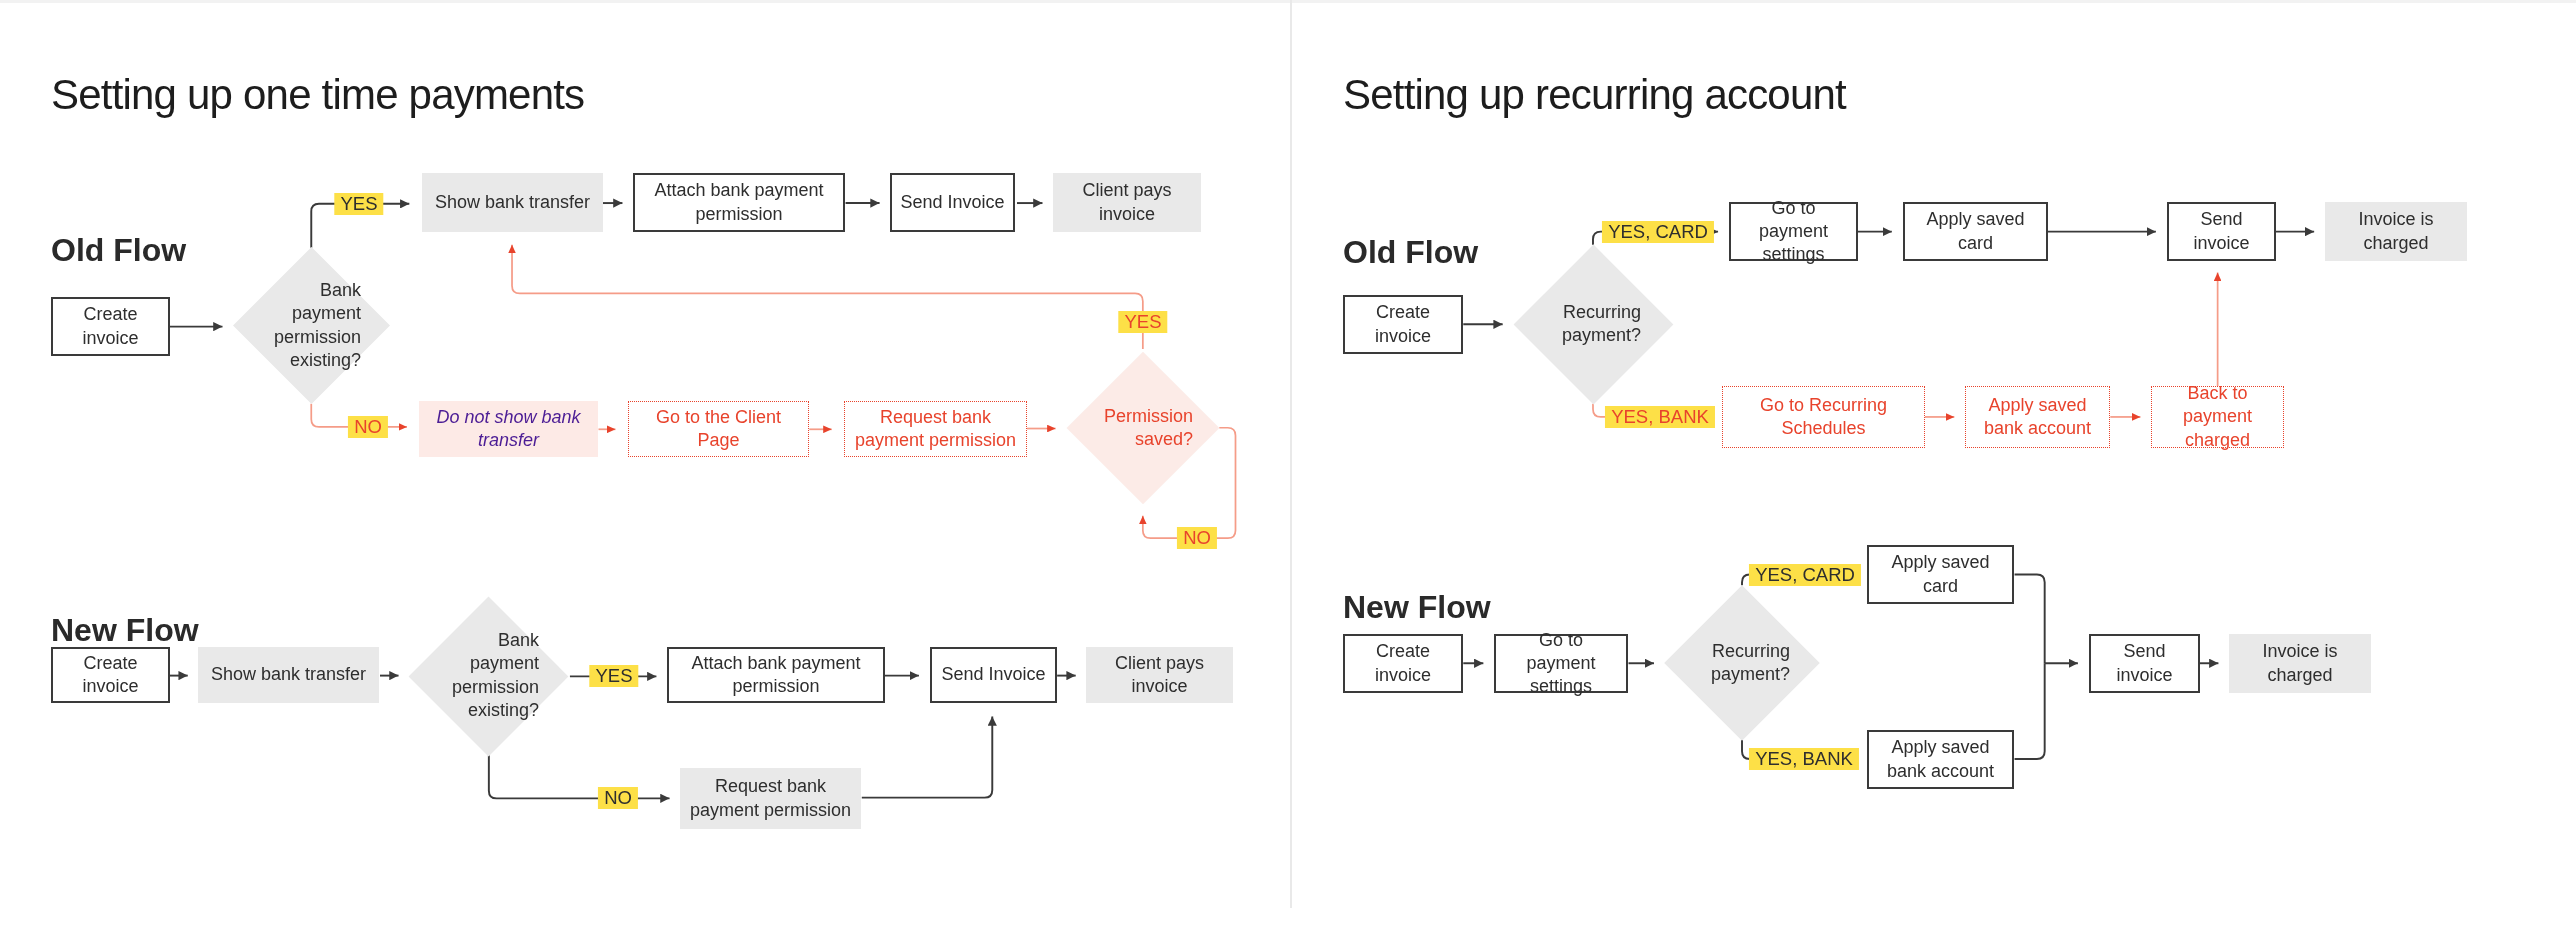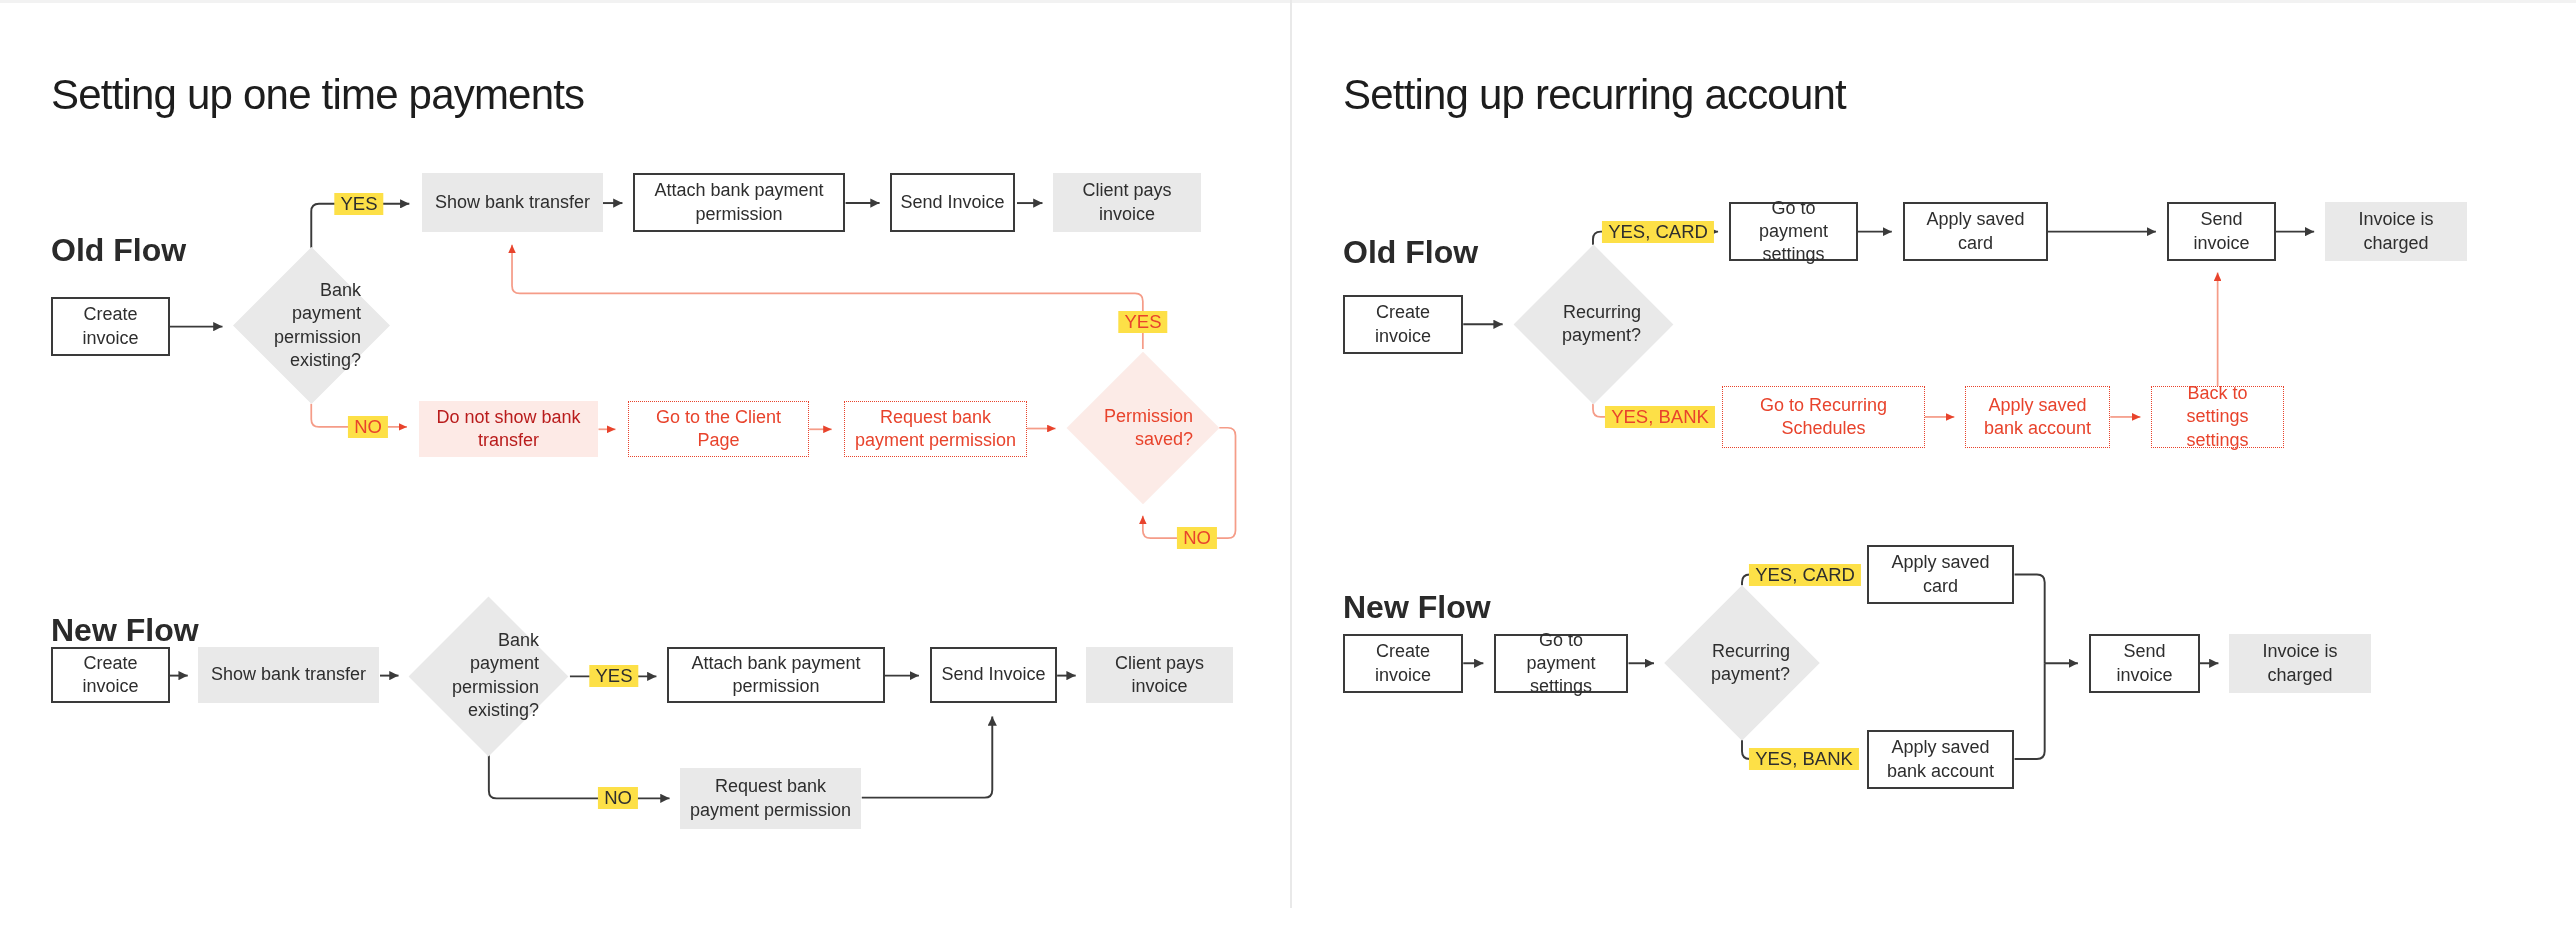--- a/index.html
+++ b/index.html
@@ -12,21 +12,21 @@
   .panel-title{
     position:absolute;font-size:42px;font-weight:normal;letter-spacing:-0.8px;color:#1d1d1d;white-space:nowrap;
   }
   .flow-label{position:absolute;font-size:32px;font-weight:bold;color:#2a2a2a;white-space:nowrap;}
   .node{
     position:absolute;display:flex;align-items:center;justify-content:center;text-align:center;
     font-size:18px;line-height:1.28;box-sizing:border-box;padding:3.1px 7.7px;
   }
   .node.outlined{background:#ffffff;border:2.3px solid #3a3a3a;}
   .node.gray{background:#e9e9e9;border:none;}
-  .node.pinkfill{background:#fdeae6;border:none;color:#b91c1c;}
+  .node.pinkfill{background:#fdeae6;border:none;color:#4c1d95;font-style:italic;}
   .node.dashed{background:#ffffff;border:1.5px dotted #e8432c;color:#e8432c;}
   .diamond-shape{
     position:absolute;transform:rotate(45deg);background:#e9e9e9;
   }
   .diamond-shape.pink{background:#fcebe7;}
   .diamond-label{
     position:absolute;display:flex;align-items:center;justify-content:center;text-align:right;
     font-size:18px;line-height:1.3;transform:translate(-50%,-50%);
   }
   .diamond-label.red{color:#e8432c;}
@@ -193,21 +193,21 @@
   <span>Invoice is charged</span>
 </div>
 
 <div class="node dashed" style="left:1722px;top:386px;width:203px;height:62px;">
   <span>Go to Recurring Schedules</span>
 </div>
 <div class="node dashed" style="left:1965px;top:386px;width:145px;height:62px;">
   <span>Apply saved bank account</span>
 </div>
 <div class="node dashed" style="left:2151px;top:386px;width:133px;height:62px;">
-  <span>Back to settings settings</span>
+  <span>Back to payment charged</span>
 </div>
 
 <div class="edge-label" style="left:1658px;top:232px;">YES, CARD</div>
 <div class="edge-label red" style="left:1660px;top:417px;">YES, BANK</div>
 
 <div class="flow-label" style="left:1343px;top:589px;">New Flow</div>
 
 <div class="node outlined" style="left:1343px;top:634px;width:120px;height:59px;">
   <span>Create invoice</span>
 </div>

